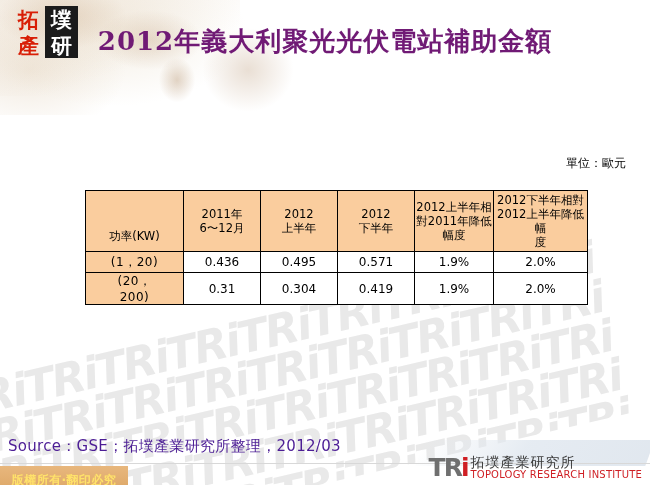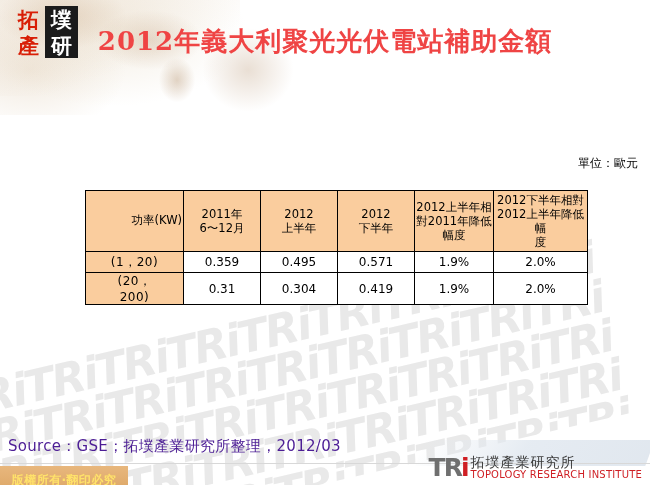--- a/index.html
+++ b/index.html
@@ -65,21 +65,21 @@
   
   .title {
     position: absolute;
     left: 0; top: 24px;
     width: 650px;
     text-align: center;
     font-family: "DejaVu Serif", "Liberation Serif", serif;
     font-weight: bold;
     font-size: 26px;
     letter-spacing: 1px;
-    color: #ef4444;
+    color: #701a75;
     white-space: nowrap;
   }
 
   
   .watermark {
     position: absolute;
     left: -40px; top: 300px;
     width: 740px; height: 180px;
     overflow: hidden;
     pointer-events: none;
@@ -94,21 +94,21 @@
     font-size: 44px;
     letter-spacing: -2px;
     line-height: 40px;
     color: #e9e9e9;
     user-select: none;
   }
 
   
   .unit {
     position: absolute;
-    right: 12px; top: 155px;
+    right: 24px; top: 155px;
     font-size: 12px;
     color: #000000;
     font-family: "DejaVu Sans", "Liberation Sans", sans-serif;
   }
 
   
   .tbl-wrap {
     position: absolute;
     left: 85px; top: 190px;
     width: 482px;
@@ -127,21 +127,21 @@
     color: #000000;
   }
   table.data thead th {
     background: #facd9e;
     height: 58px;
     font-weight: normal;
     font-size: 11.5px;
     line-height: 14px;
     padding: 2px 1px;
   }
-  table.data thead th.first-col { vertical-align: bottom; padding-bottom: 24px; text-align: right; }
+  table.data thead th.first-col { vertical-align: bottom; padding-bottom: 8px; }
   table.data tbody td {
     height: 21px;
     font-size: 12px;
     padding: 0 19px;
     background: #ffffff;
   }
   table.data tbody td.rowhead {
     background: #facd9e;
     font-size: 12px;
     letter-spacing: 0.5px;
@@ -286,21 +286,21 @@
           <th>
             <span>2012下半年相對</span><br>
             <span>2012上半年降低幅</span><br>
             <span>度</span>
           </th>
         </tr>
       </thead>
       <tbody>
         <tr>
           <td class="rowhead">(1，20)</td>
-          <td>0.359</td>
+          <td>0.436</td>
           <td>0.495</td>
           <td>0.571</td>
           <td>1.9%</td>
           <td>2.0%</td>
         </tr>
         <tr>
           <td class="rowhead">(20，200)</td>
           <td>0.31</td>
           <td>0.304</td>
           <td>0.419</td>

